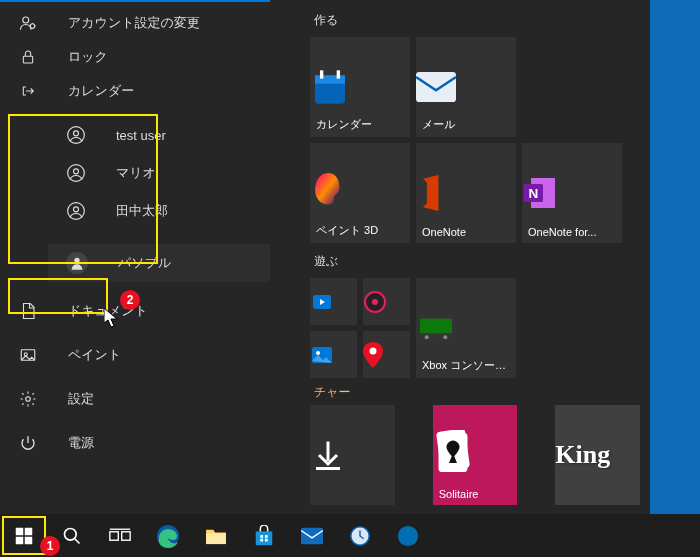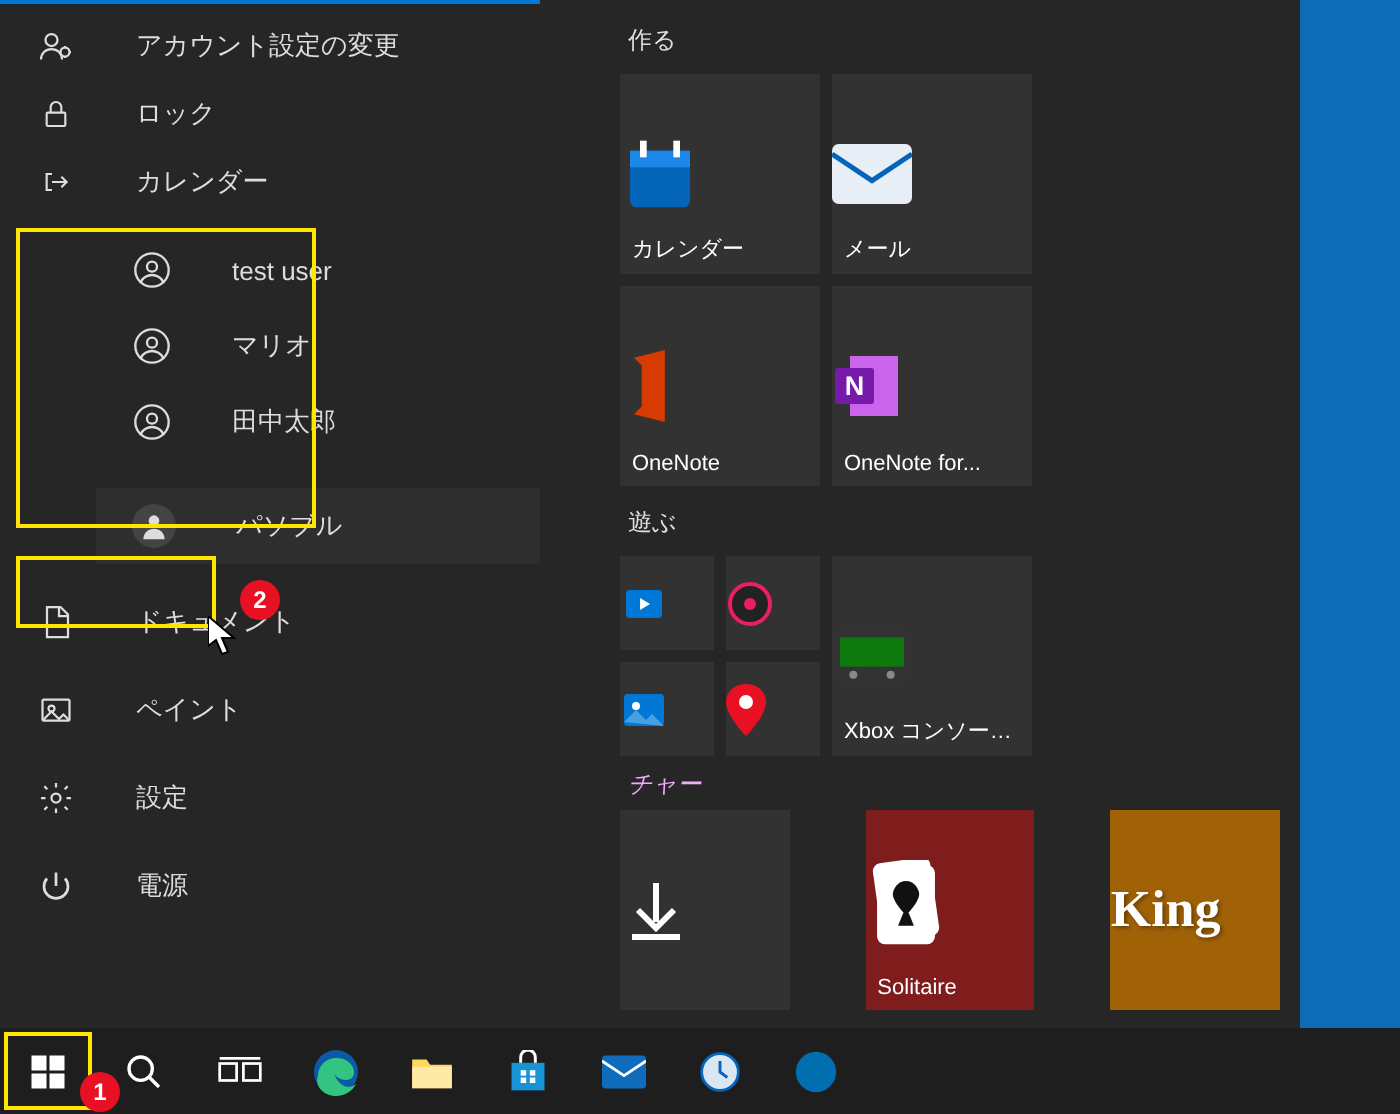--- a/index.html
+++ b/index.html
@@ -116,22 +116,22 @@
     left: 6px; bottom: 5px;
     font-size: 11px;
     color: #fff;
     white-space: nowrap;
     max-width: 90px;
     overflow: hidden;
     text-overflow: ellipsis;
   }
   .tile .tile-icon { font-size: 34px; }
 
-  .tile.king { background: #a16207; margin-left: 32px; }
-  .tile.solitaire { background: #7f1d1d; margin-left: 32px; }
+  .tile.king { background: #404040; margin-left: 32px; }
+  .tile.solitaire { background: #be185d; margin-left: 32px; }
 
   .taskbar {
     position: absolute;
     left: 0; bottom: 0; right: 0;
     height: 43px;
     background: #1e1e1e;
     display: flex;
     align-items: center;
     padding-left: 0;
   }
@@ -148,23 +148,22 @@
     left: 2px; top: 2px;
     width: 44px; height: 39px;
     border: 2px solid #ffe600;
     pointer-events: none;
   }
 
   svg { display: block; }
 
   .letter-head {
     font-size: 12px;
-    color: #f0abfc;
+    color: #fdba74;
     margin: 5px 0 0 4px;
-    font-style: italic;
   }
 
   .small-tiles-col {
     display: flex;
     flex-direction: column;
     gap: 6px;
   }
 </style>
 </head>
 <body>
@@ -330,20 +329,35 @@
           <svg width="40" height="30" viewBox="0 0 24 18">
               <rect width="24" height="18" rx="2" fill="#e8eef5"></rect>
               <path d="M0 3l12 8 12-8" fill="none" stroke="#0364b8" stroke-width="1.5"></path>
             </svg>
         </div>
         <div class="tile-label">メール</div>
       </div>
     </div>
 
     <div class="tile-row">
+      <div class="tile">
+        <div class="tile-icon">
+          <svg width="36" height="40" viewBox="0 0 24 28">
+              <path d="M12 0C6 0 3 6 3 12c0 6 4 10 9 10 3 0 4-2 4-4 0-3 4-3 4-8 0-6-3-10-8-10z" fill="url(#g)"></path>
+              <defs>
+                <linearGradient id="g" x1="0" y1="0" x2="1" y2="1">
+                  <stop offset="0" stop-color="#ff0080"></stop>
+                  <stop offset=".5" stop-color="#ff8c00"></stop>
+                  <stop offset="1" stop-color="#4b0082"></stop>
+                </linearGradient>
+              </defs>
+            </svg>
+        </div>
+        <div class="tile-label">ペイント 3D</div>
+      </div>
       <div class="tile">
         <div class="tile-icon">
           <svg width="32" height="36" viewBox="0 0 24 28">
               <path d="M5 3l12-3v28l-12-3 3-3V6z" fill="#d83b01"></path>
             </svg>
         </div>
         <div class="tile-label">OneNote</div>
       </div>
       <div class="tile">
         <div class="tile-icon">

